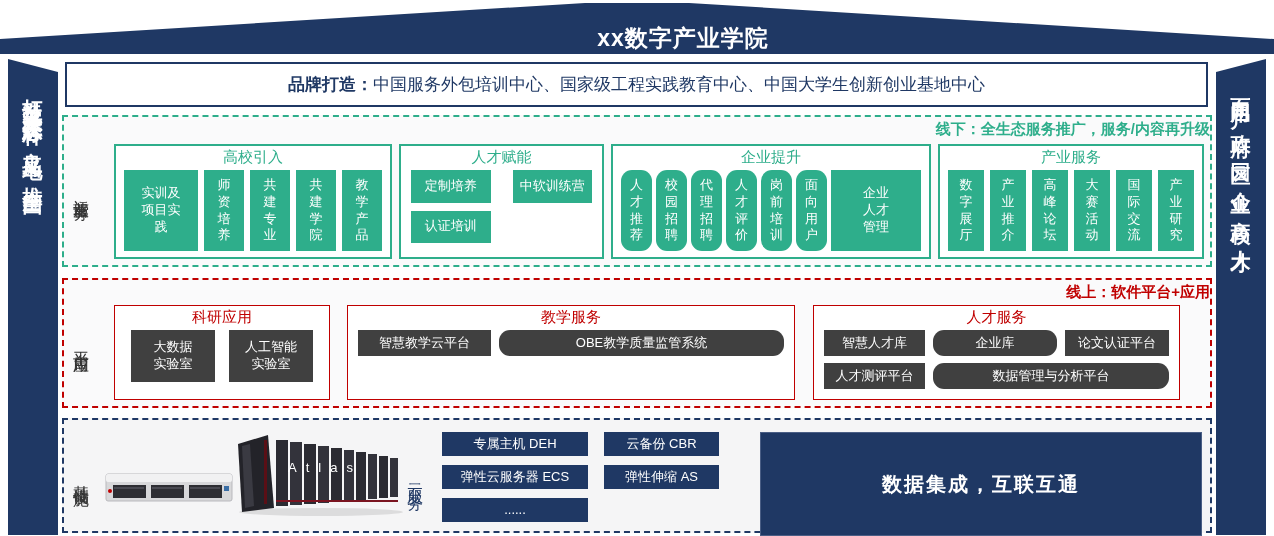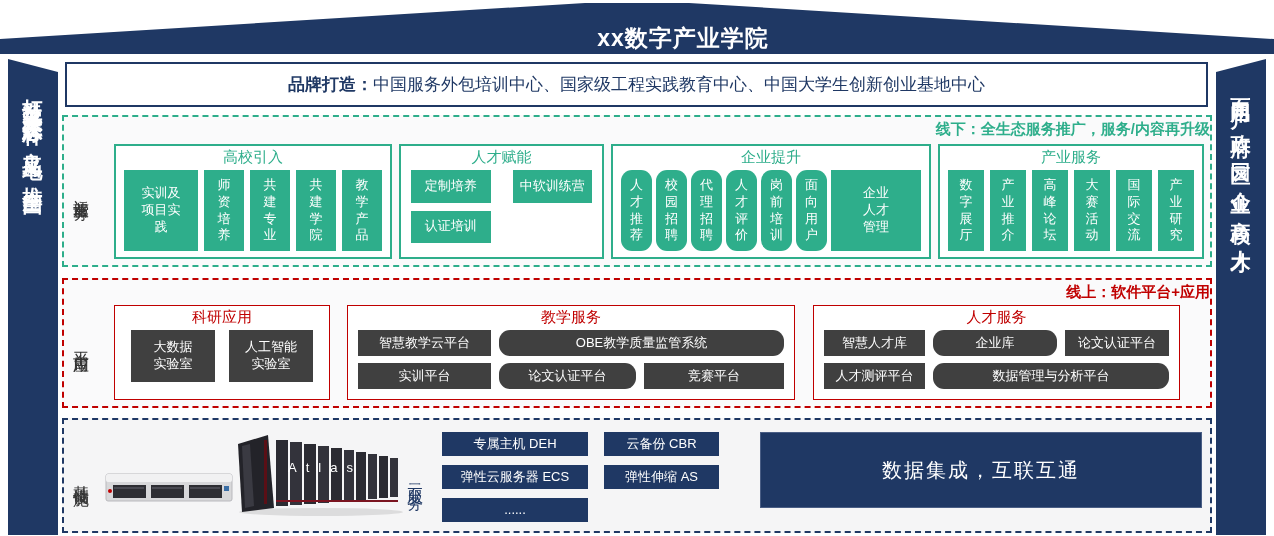--- a/index.html
+++ b/index.html
@@ -84,23 +84,23 @@
   .s3 span { width:3.2em; } .s4 span { width:4.3em; }
   .w133 { width:133px; } .w140 { width:140px; } .w101 { width:101px; } .w104 { width:104px; }
   .fx1 { flex:1;border-radius:11px; }
 
   
   .cloud-label { position:absolute; left:343px; top:18px; height:84px; display:flex; align-items:center; }
   .cloud-label span { writing-mode:vertical-rl; text-orientation:upright; color:#1f3864;
                       font-size:16px; letter-spacing:6px; line-height:1; }
   .cloud-grid { position:absolute; left:378px; top:12px; display:grid;
                 grid-template-columns:146px 115px; gap:9px 16px; grid-auto-rows:24px; }
-  .integration { position:absolute; left:696px; top:12px; width:442px; height:76px;
+  .integration { position:absolute; left:696px; top:12px; width:442px; height:104px;
                  background:#1f3864; border:1px solid #4a5e85; color:#fff; display:flex;
-                 align-items:center; justify-content:center; font-size:20px; font-weight:400;
+                 align-items:center; justify-content:center; font-size:20px; font-weight:700;
                  letter-spacing:2px; }
   .rack-svg { position:absolute; left:40px; top:40px; }
   .cluster-svg { position:absolute; left:172px; top:12px; }
 </style>
 </head>
 <body>
 
 <div class="stage">
 
   <svg class="banner-svg" width="1274" height="54">
@@ -237,31 +237,20 @@
       </div>
 
       <div class="gbox r pg2">
         <div class="gtitle">教学服务</div>
         <div class="chiprow">
           <div class="chip r w133">
               <span>智慧教学云平台</span>
             </div>
           <div class="chip r fx1">
               <span>OBE教学质量监管系统</span>
-            </div>
-        </div>
-        <div class="chiprow">
-          <div class="chip r w133">
-              <span>实训平台</span>
-            </div>
-          <div class="chip r fx1">
-              <span>论文认证平台</span>
-            </div>
-          <div class="chip r w140">
-              <span>竞赛平台</span>
             </div>
         </div>
       </div>
 
       <div class="gbox r pg3">
         <div class="gtitle">人才服务</div>
         <div class="chiprow">
           <div class="chip r w101">
               <span>智慧人才库</span>
             </div>

